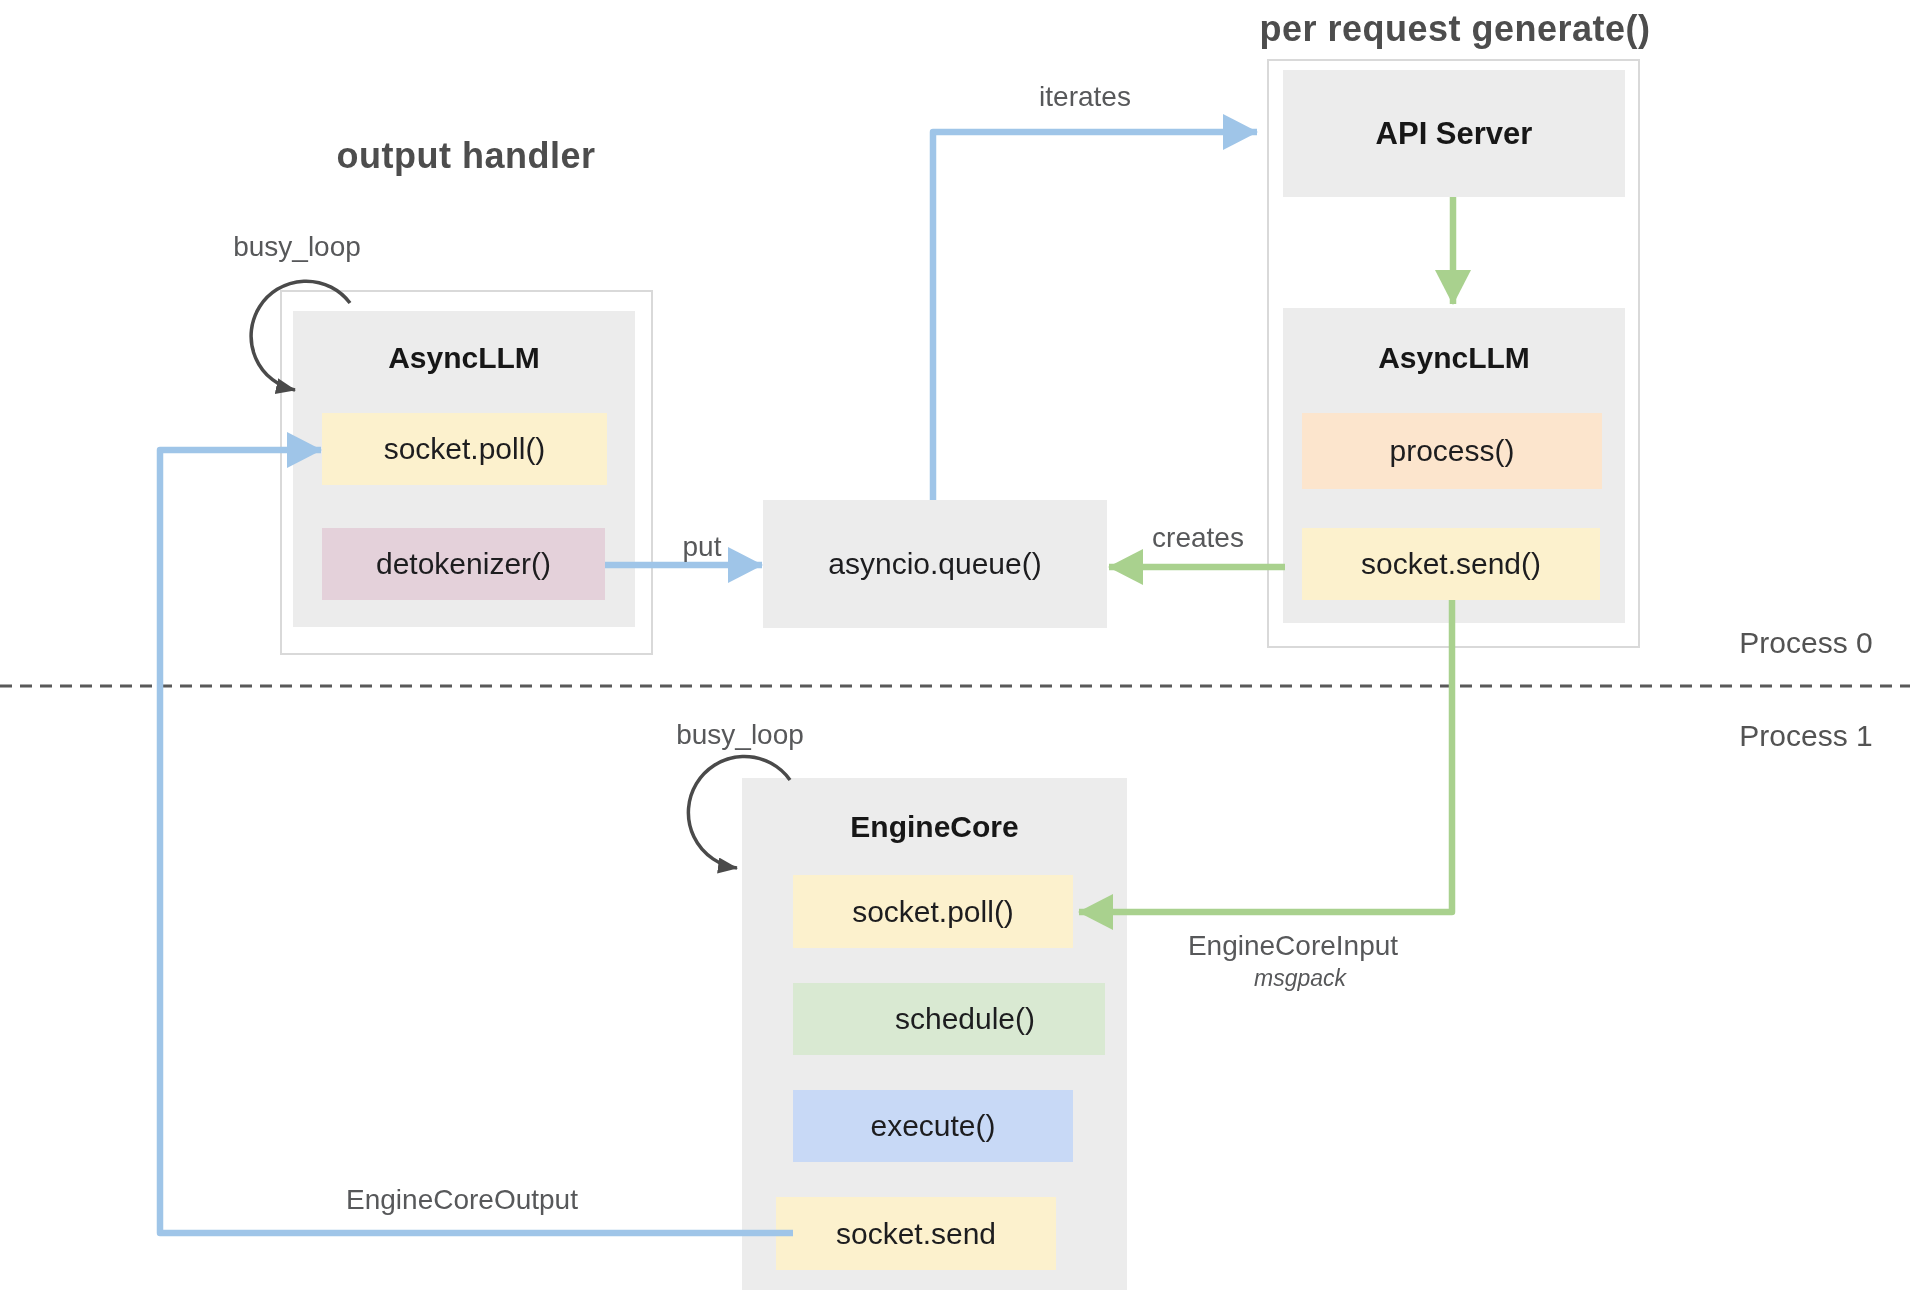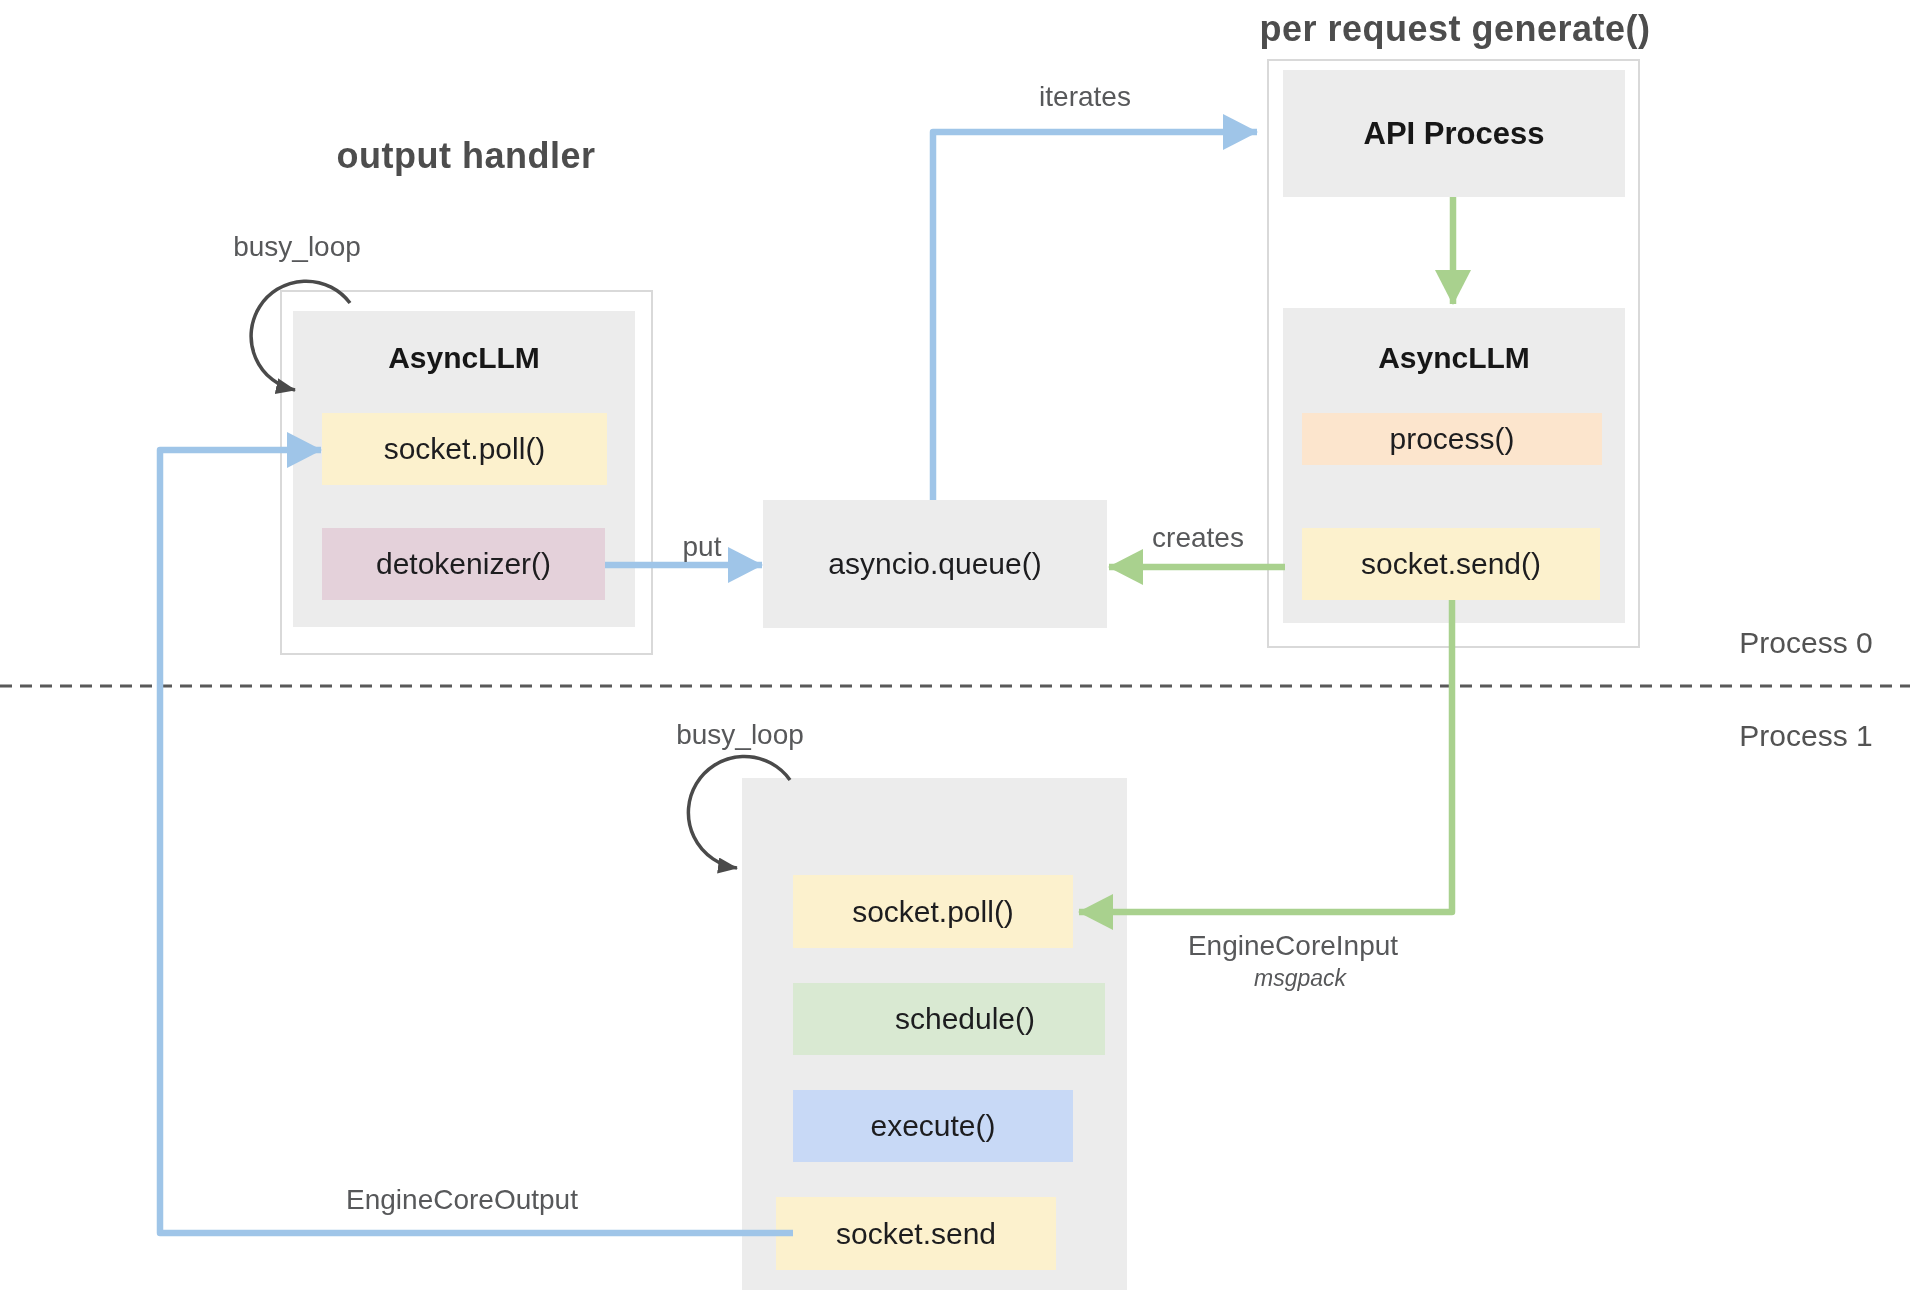--- a/index.html
+++ b/index.html
@@ -73,31 +73,32 @@
   <div class="gray-box" style="left:293px; top:311px; width:342px; height:316px;">
     <div class="box-title" style="top:30px;">AsyncLLM</div>
     <div class="method m-yellow" style="left:29px; top:102px; width:285px; height:72px;">socket.poll()</div>
     <div class="method m-pink" style="left:29px; top:217px; width:283px; height:72px;">detokenizer()</div>
   </div>
 
   <div class="queue-box" style="left:763px; top:500px; width:344px; height:128px;">asyncio.queue()</div>
 
   <div class="outer-box" style="left:1267px; top:59px; width:373px; height:589px;"></div>
 
-  <div class="plain-node" style="left:1283px; top:70px; width:342px; height:127px;">API Process</div>
+  <div class="plain-node" style="left:1283px; top:70px; width:342px; height:127px;">API Server</div>
 
   <div class="gray-box" style="left:1283px; top:308px; width:342px; height:315px;">
     <div class="box-title" style="top:33px;">AsyncLLM</div>
-    <div class="method m-orange" style="left:19px; top:105px; width:300px; height:52px;">process()</div>
+    <div class="method m-orange" style="left:19px; top:105px; width:300px; height:76px;">process()</div>
     <div class="method m-yellow" style="left:19px; top:220px; width:298px; height:72px;">socket.send()</div>
   </div>
 
   <div class="lbl small-lbl" style="left:740px; top:735px;">busy_loop</div>
 
   <div class="gray-box" style="left:742px; top:778px; width:385px; height:512px;">
+    <div class="box-title" style="top:32px;">EngineCore</div>
     <div class="method m-yellow" style="left:51px; top:97px; width:280px; height:73px;">socket.poll()</div>
     <div class="method m-green" style="left:51px; top:205px; width:280px; height:72px;padding-left:32px;">schedule()</div>
     <div class="method m-blue" style="left:51px; top:312px; width:280px; height:72px;">execute()</div>
     <div class="method m-yellow" style="left:34px; top:419px; width:280px; height:73px;">socket.send</div>
   </div>
 
   <div class="lbl small-lbl" style="left:1085px; top:97px;">iterates</div>
   <div class="lbl small-lbl" style="left:702px; top:531px;margin-top:16px;">put</div>
   <div class="lbl small-lbl" style="left:1198px; top:538px;">creates</div>
   <div class="lbl small-lbl" style="left:1293px; top:946px;">EngineCoreInput</div>

